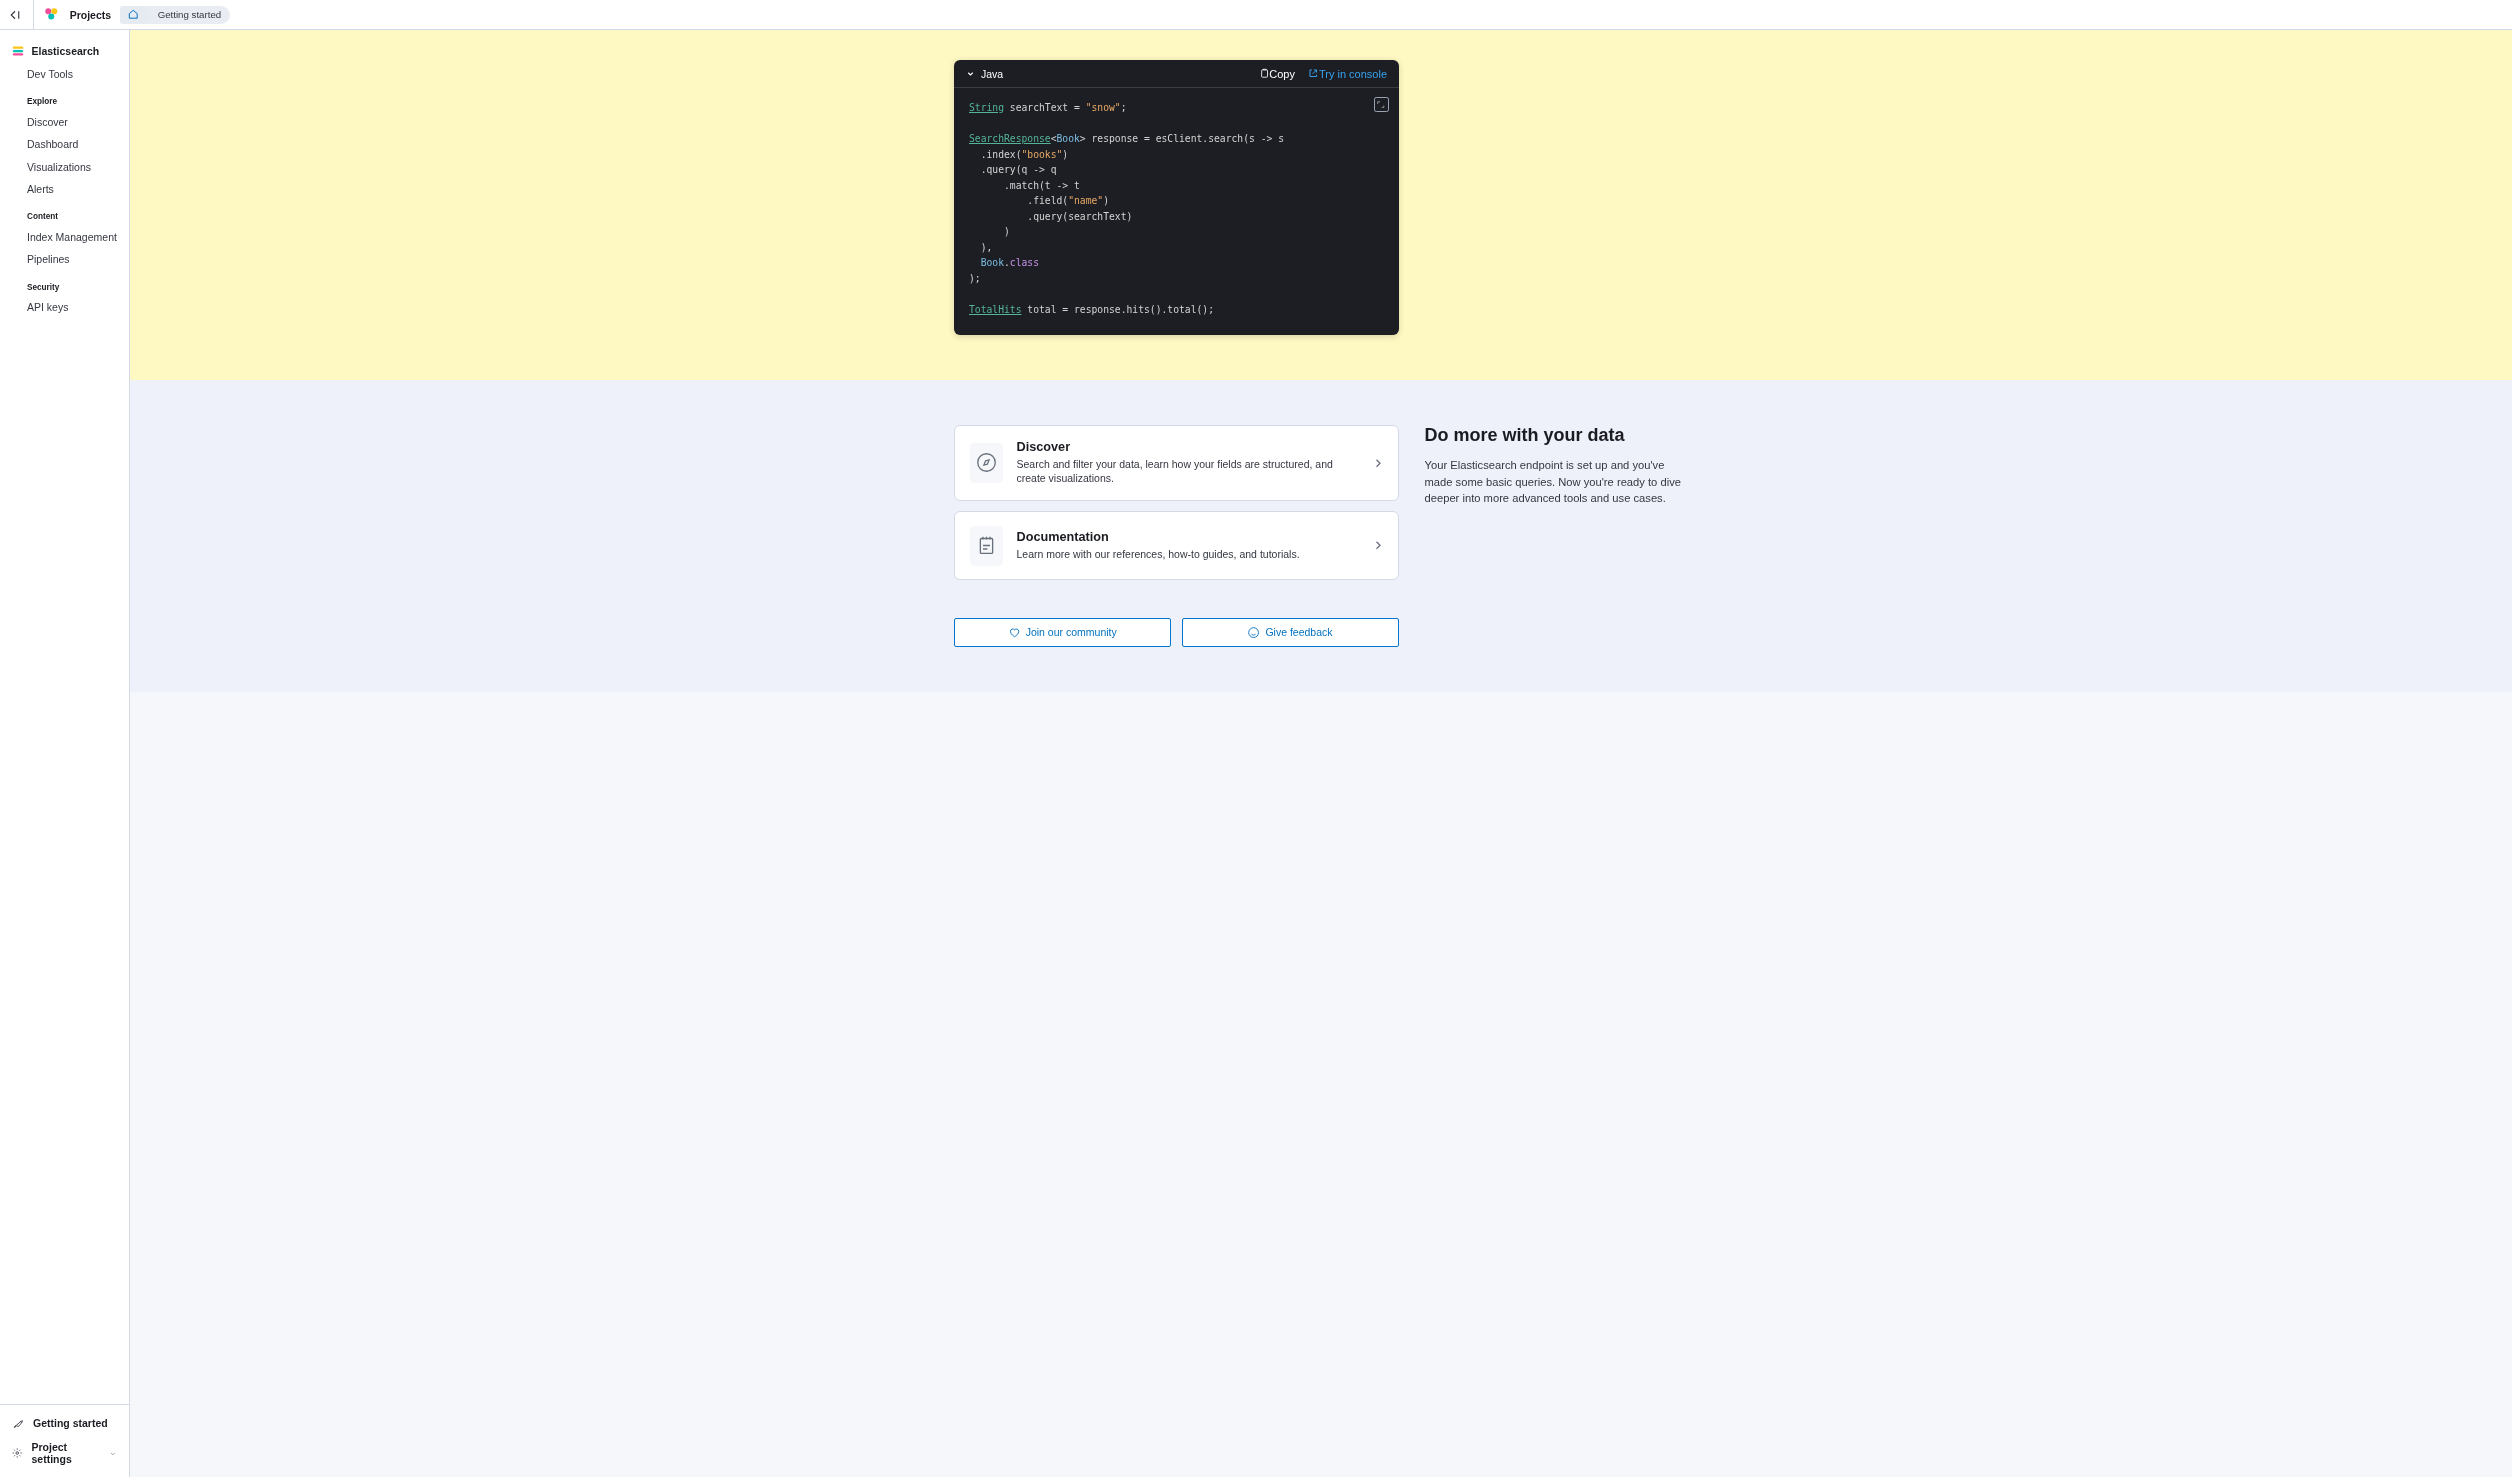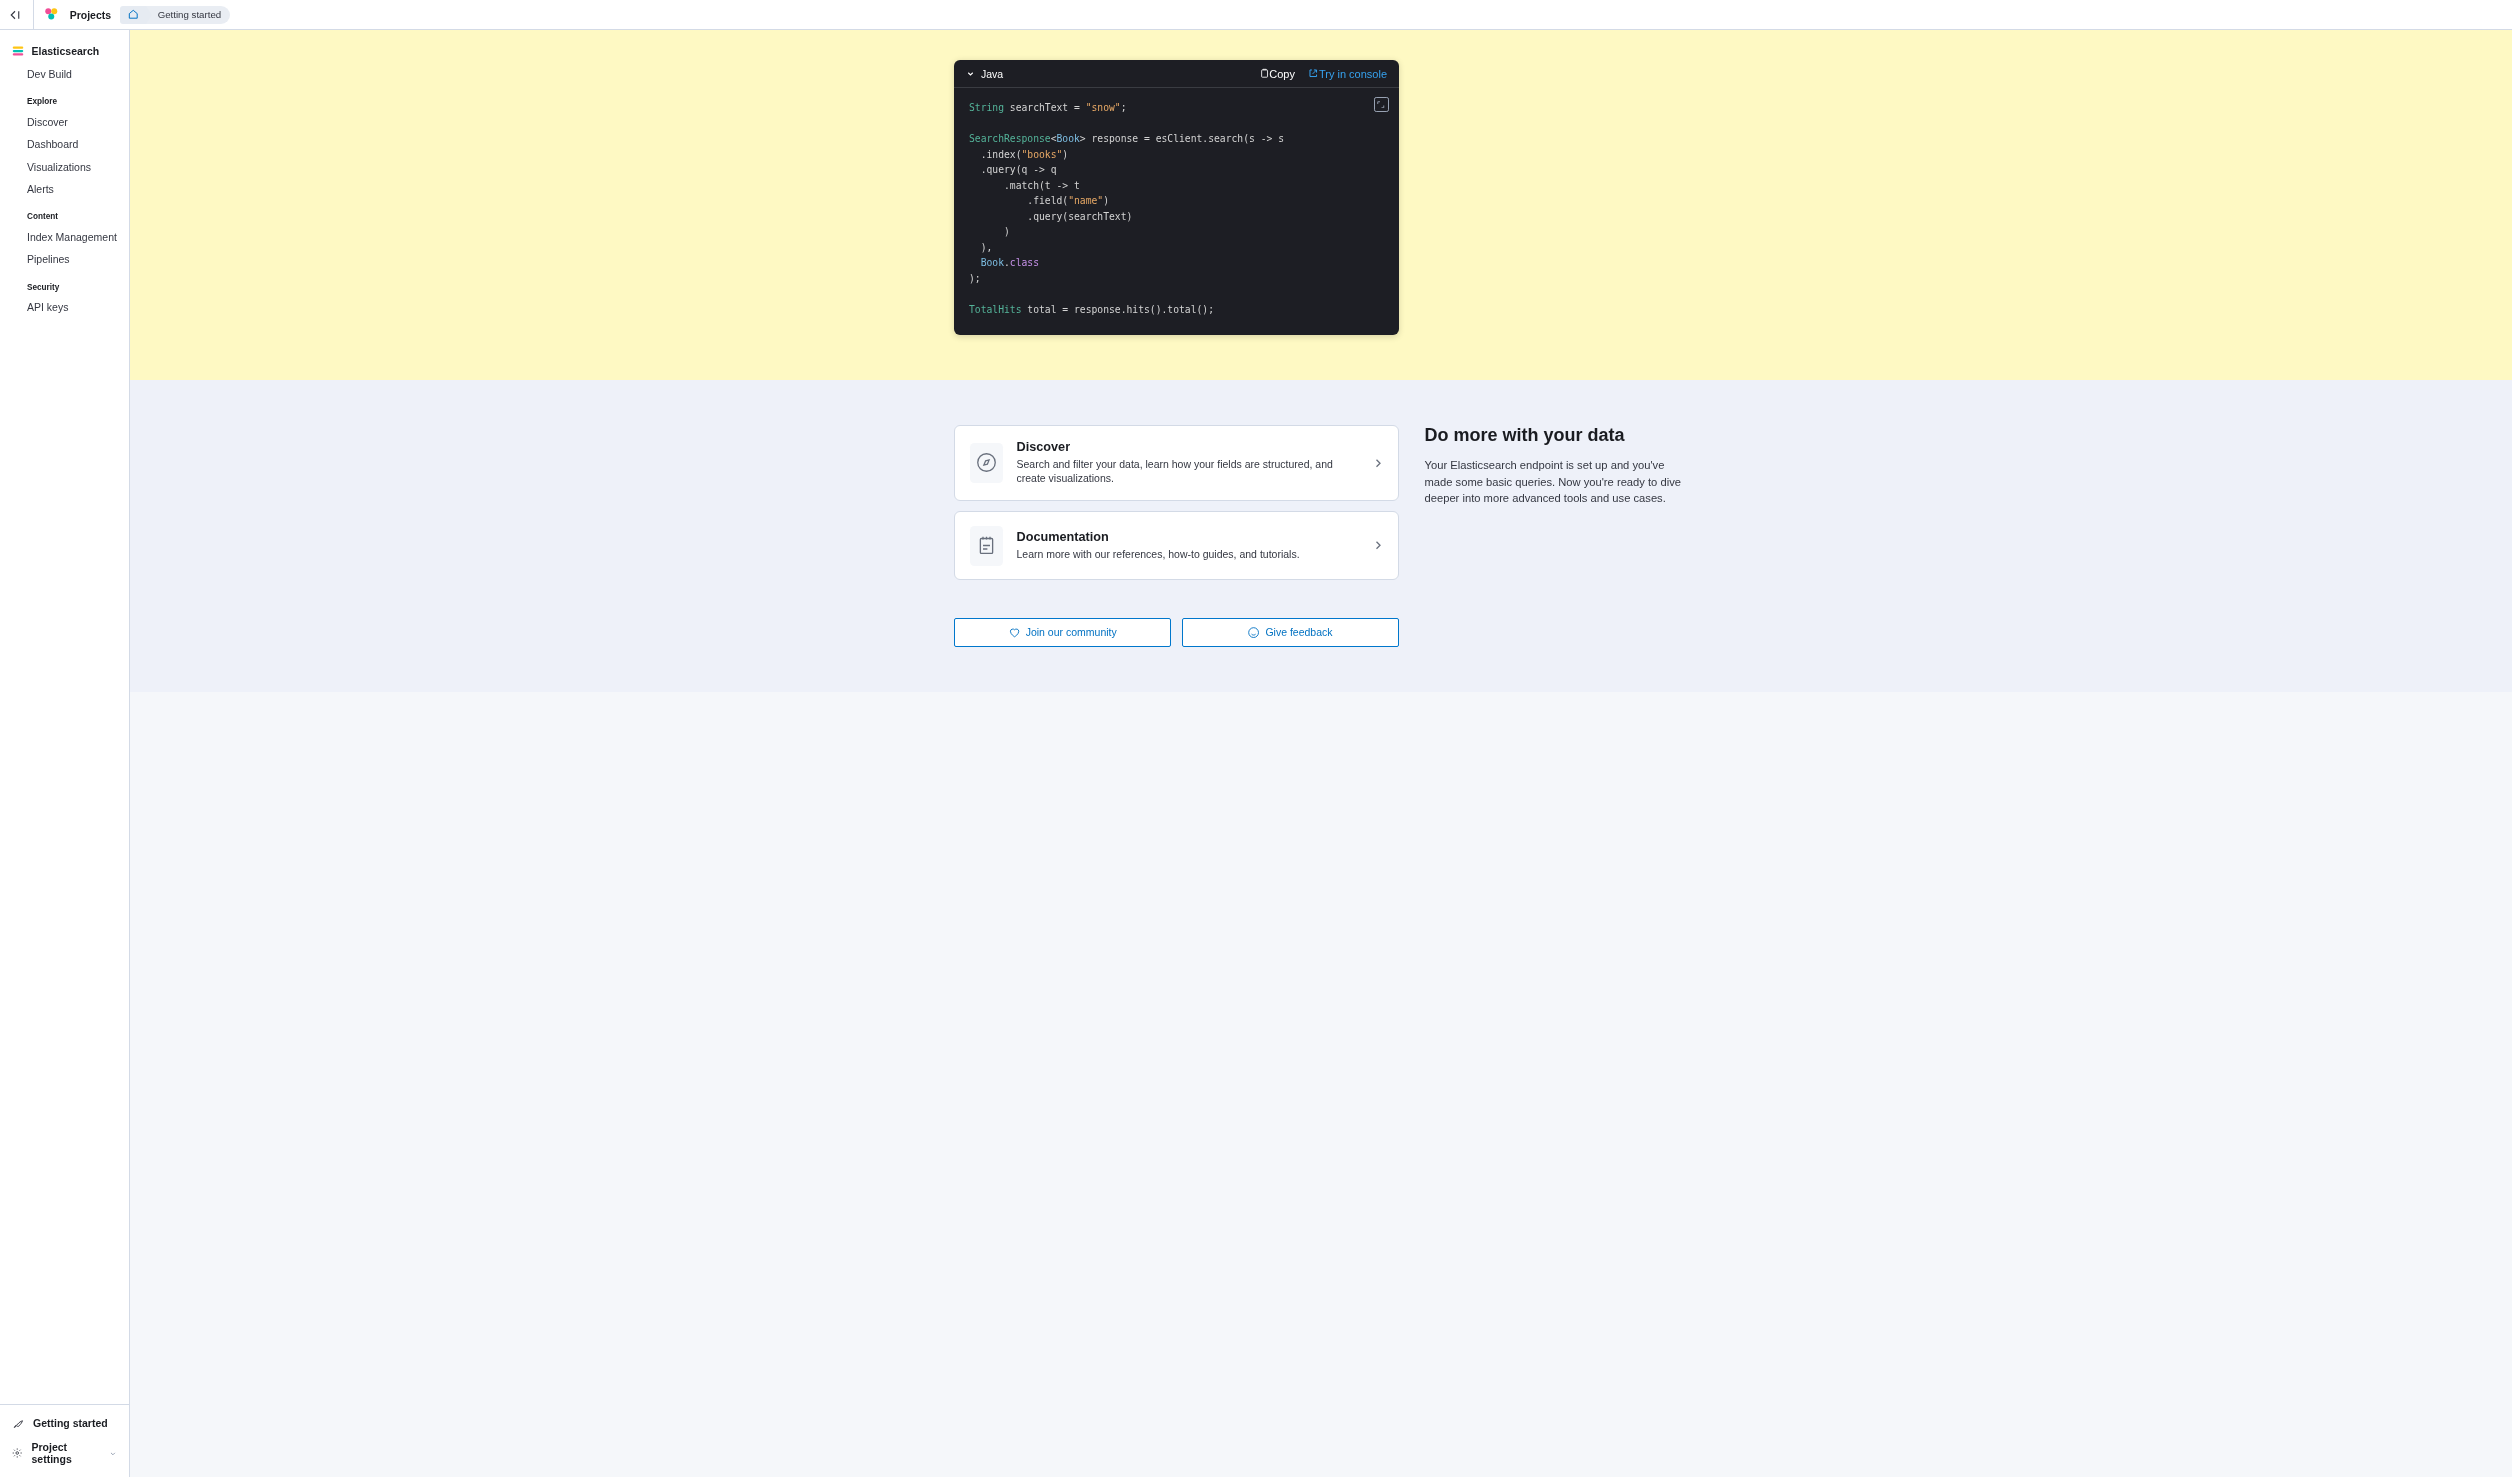--- a/index.html
+++ b/index.html
@@ -39,21 +39,21 @@
     
     .code-panel { background: #1d1e24; border-radius: 6px; box-shadow: 0 1.5px 6px rgba(0,0,0,0.15); overflow: hidden; }
     .code-header { display: flex; align-items: center; padding: 7.5px 12px; border-bottom: 0.7px solid #3a3c42; }
     .code-lang { display: flex; align-items: center; gap: 6px; color: #fff; font-size: 10.5px; cursor: pointer; }
     .code-actions { margin-left: auto; display: flex; gap: 13.5px; align-items: center; }
     .code-action { display: flex; align-items: center; gap: 0; font-size: 11px; cursor: pointer; }
     .code-action.white { color: #fff; }
     .code-action.blue { color: #36a2ef; }
     .code-body { padding: 12px 15px 18px; font-family: 'Menlo', 'Consolas', monospace; font-size: 9.7px; line-height: 1.6; color: #d4d4d4; position: relative; white-space: pre; overflow-x: auto; }
     .code-fullscreen { position: absolute; top: 9px; right: 10.5px; width: 15px; height: 15px; border: 0.7px solid #98a2b3; border-radius: 2.2px; cursor: pointer; display:flex; align-items:center; justify-content:center; }
-    .tk-type { color: #54b399; }
+    .tk-type { color: #54b399; text-decoration: underline; }
     .tk-class { color: #7dbde2; }
     .tk-str { color: #e7a865; }
     .tk-kw { color: #c792ea; }
     .tk-plain { color: #d4d4d4; }
     
     
     .right-col h2 { font-size: 18px; font-weight: 700; margin-bottom: 10.5px; }
     .right-col p { font-size: 11.2px; line-height: 1.5; color: #343741; }
     
     
@@ -102,21 +102,21 @@
   <div class="sidebar">
     <div class="sidebar-main">
       <div class="sidebar-app">
         <svg class="sidebar-app-icon" viewBox="0 0 16 16">
             <rect x="1" y="2" width="14" height="3" rx="1.5" fill="#fec514"></rect>
             <rect x="1" y="6.5" width="14" height="3" rx="1.5" fill="#00bfb3"></rect>
             <rect x="1" y="11" width="14" height="3" rx="1.5" fill="#f04e98"></rect>
           </svg>
         <span>Elasticsearch</span>
       </div>
-      <div class="sidebar-item">Dev Build</div>
+      <div class="sidebar-item">Dev Tools</div>
 
       <div class="sidebar-section">Explore</div>
       <div class="sidebar-item">Discover</div>
       <div class="sidebar-item">Dashboard</div>
       <div class="sidebar-item">Visualizations</div>
       <div class="sidebar-item">Alerts</div>
 
       <div class="sidebar-section">Content</div>
       <div class="sidebar-item">Index Management</div>
       <div class="sidebar-item">Pipelines</div>

